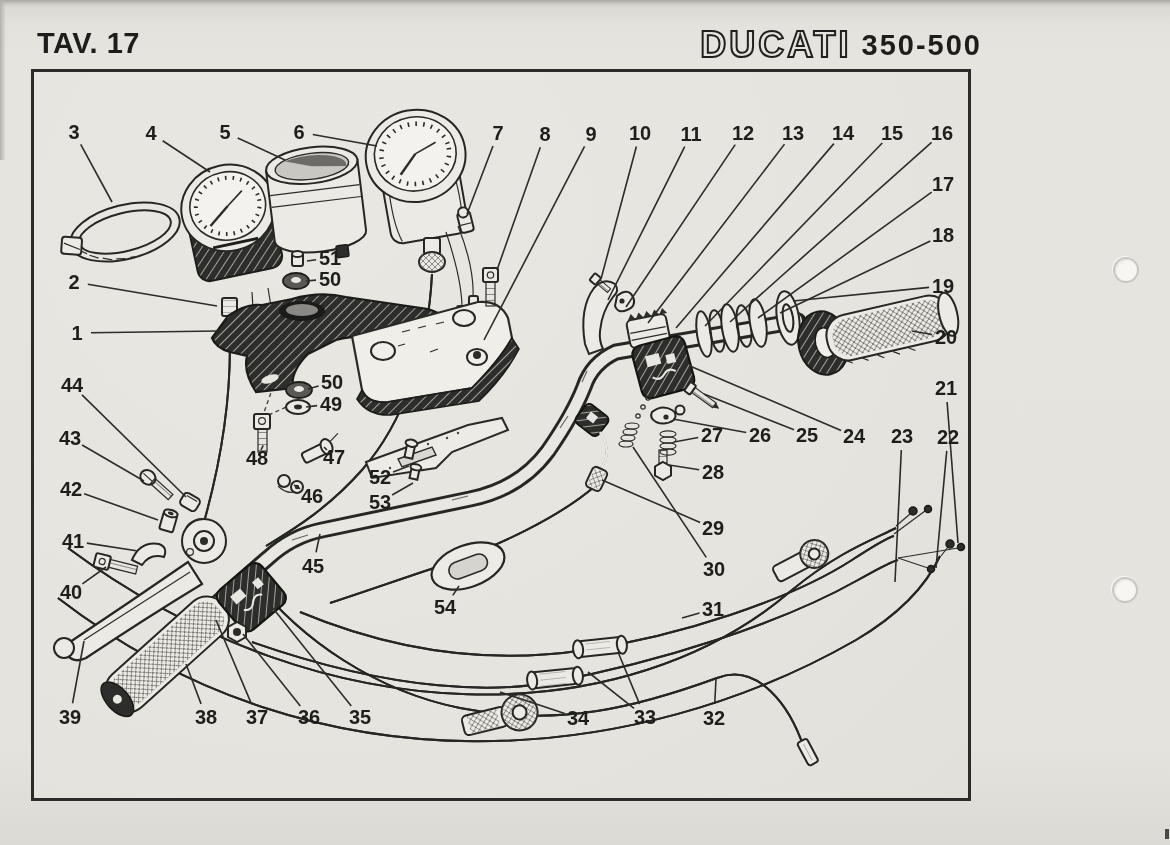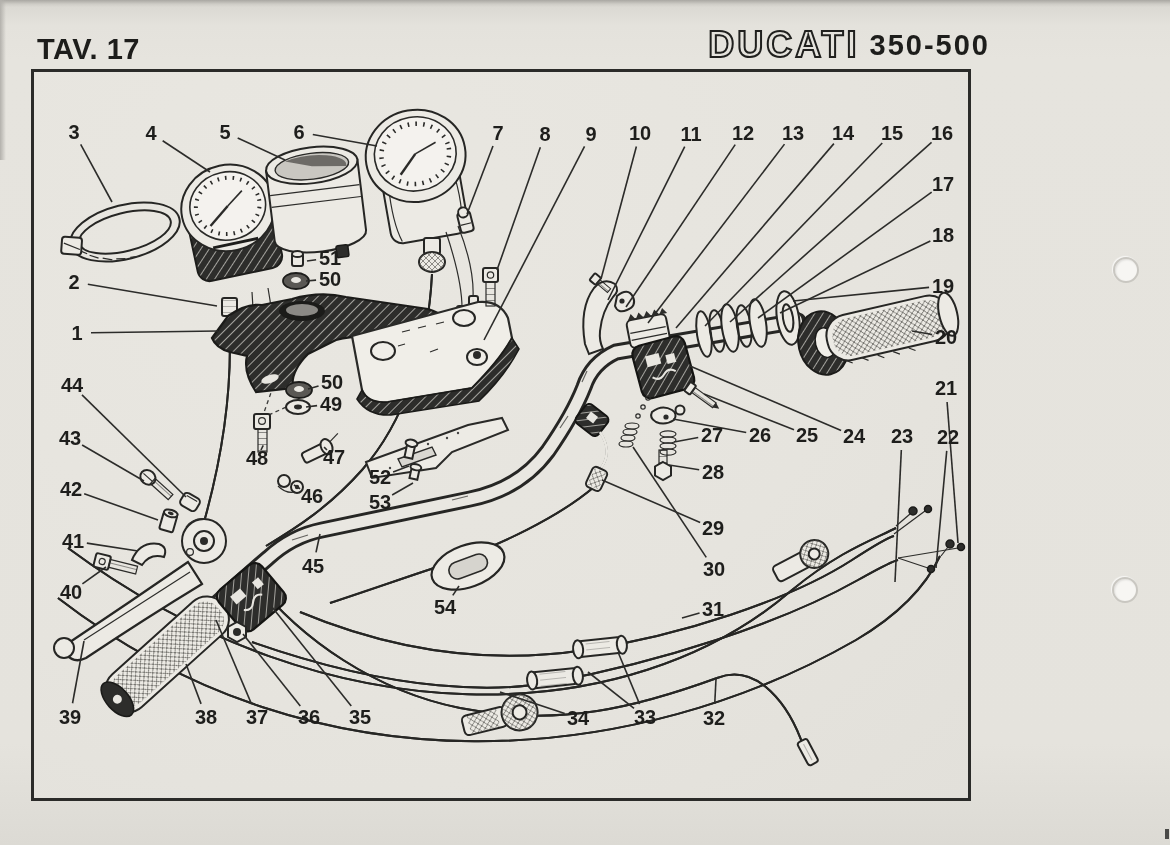--- a/index.html
+++ b/index.html
@@ -8,24 +8,24 @@
     font-family:"Liberation Sans","DejaVu Sans",sans-serif;
     background:linear-gradient(180deg,#d8d6d0 0,#e4e2dc 26px,#e6e4de 60px,#e5e3dd 88%,#dcdad4 100%);
   }
   .scan-edge-top{position:absolute;left:0;top:0;width:100%;height:7px;
     background:linear-gradient(180deg,#a9a7a2,#cfcdc7 60%,rgba(0,0,0,0));}
   .scan-edge-left{position:absolute;left:0;top:0;width:6px;height:160px;
     background:linear-gradient(90deg,#b3b1ac,rgba(0,0,0,0));}
   .scan-mark-br{position:absolute;right:1px;bottom:6px;width:4px;height:10px;background:#4a4a48;}
   .header{position:absolute;left:0;top:0;width:100%;height:66px;}
   .plate-label{
-    position:absolute;left:37px;top:33px;font-size:29px;font-weight:800;
+    position:absolute;left:37px;top:27px;font-size:29px;font-weight:800;
     letter-spacing:0.5px;color:#1d1d1b;
   }
-  .logo{position:absolute;top:24px;right:180px;white-space:nowrap;}
+  .logo{position:absolute;top:24px;right:188px;white-space:nowrap;}
   .brand{
     font-size:36px;font-weight:800;letter-spacing:3px;color:#20201e;
     -webkit-text-stroke:2px #20201e;color:transparent;
     font-family:"Liberation Sans",sans-serif;
   }
   .model{font-size:29px;font-weight:800;color:#1d1d1b;letter-spacing:2px;margin-left:10px;vertical-align:2px;}
   .frame{
     position:absolute;left:31px;top:69px;width:934px;height:726px;
     border:3px solid #2b2b29;background:
       radial-gradient(ellipse at 30% 20%,#e9e7e1 0%,#e6e4de 60%,#e2e0da 100%);

